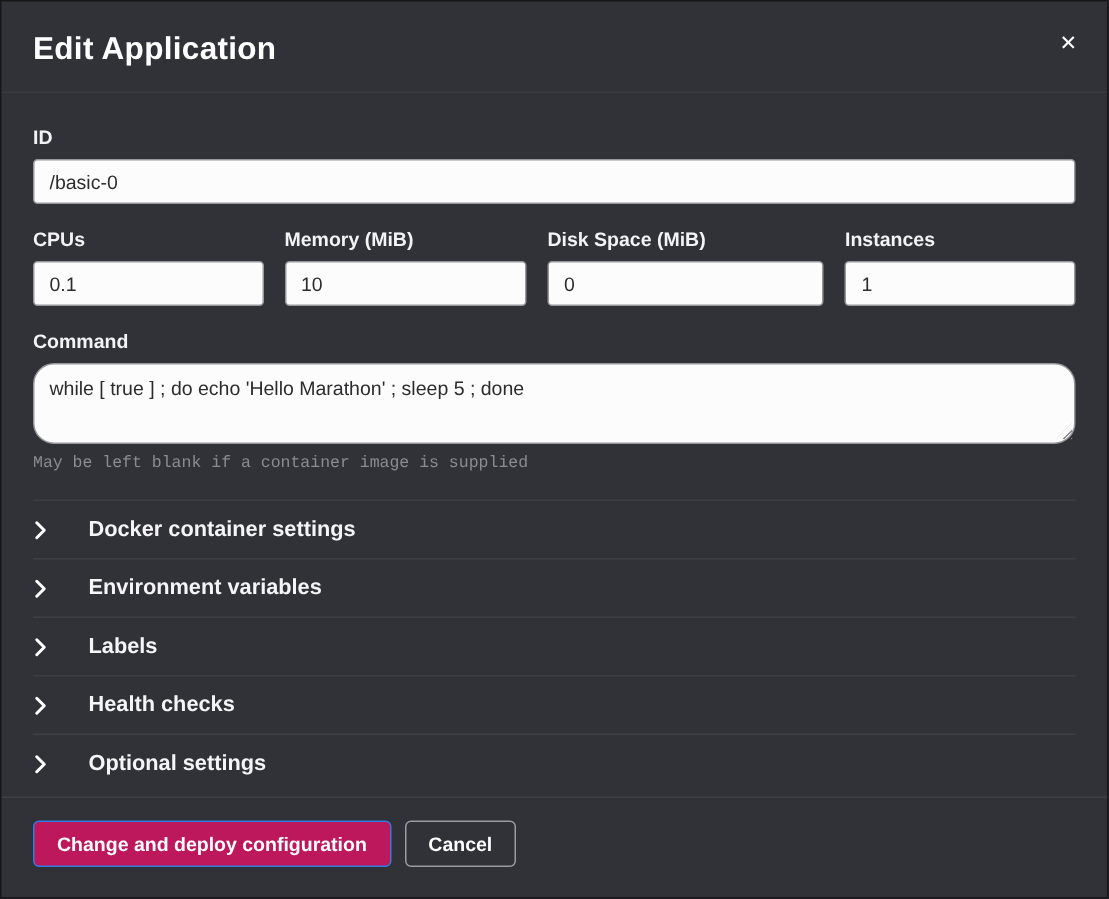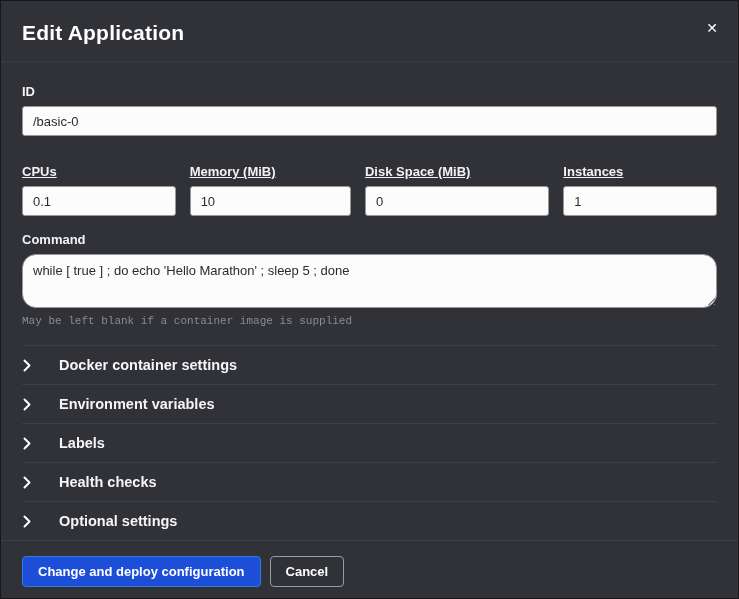--- a/index.html
+++ b/index.html
@@ -71,21 +71,21 @@
     font-family: "Liberation Sans", sans-serif;
     outline: none;
   }
 
   .field-row {
     display: grid;
     grid-template-columns: 1fr 1.05fr 1.2fr 1fr;
     column-gap: 14px;
     margin-top: 16px;
   }
-  .field-row .field { margin-top: 12px; text-decoration: underline; }
+  .field-row .field { margin-top: 0; }
 
   .textarea-wrap { position: relative; }
   .command-textarea {
     width: 100%;
     height: 54px;
     background: #fcfcfc;
     border: 1px solid #97979c;
     border-radius: 14px;
     padding: 7px 10px;
     font-size: 13px;
@@ -146,21 +146,21 @@
   .btn {
     height: 31px;
     border-radius: 4px;
     font-size: 13px;
     font-weight: 600;
     font-family: "Liberation Sans", sans-serif;
     cursor: pointer;
     padding: 0 15px;
   }
   .btn-primary {
-    background: #1d4ed8;
+    background: #be185d;
     border: 1px solid #2f7de1;
     color: #ffffff;
   }
   .btn-secondary {
     background: transparent;
     border: 1px solid #9a9ca1;
     color: #ffffff;
   }
 </style>
 </head>

